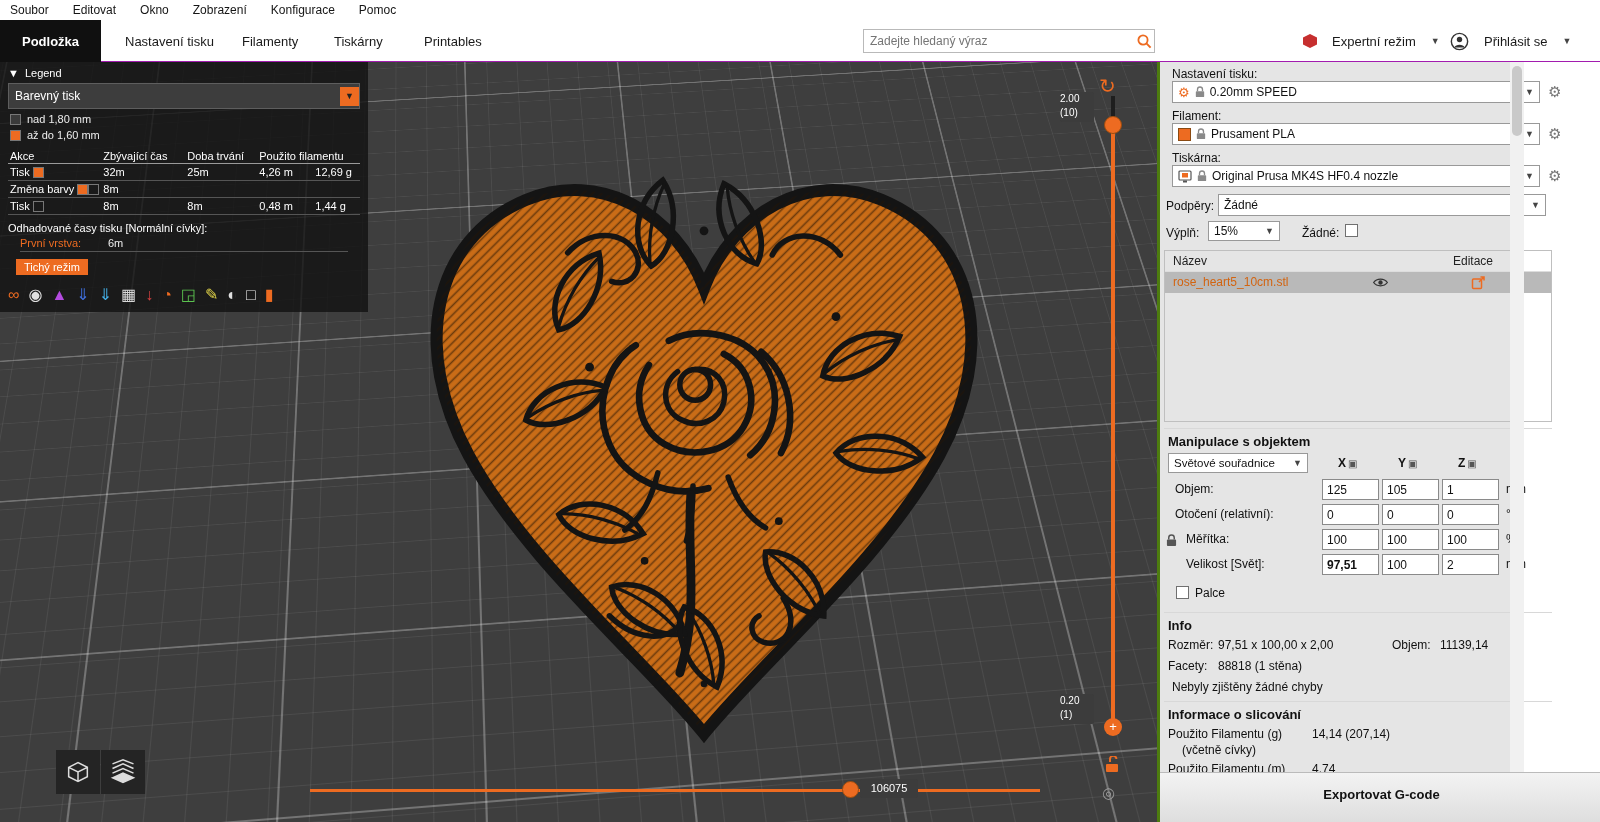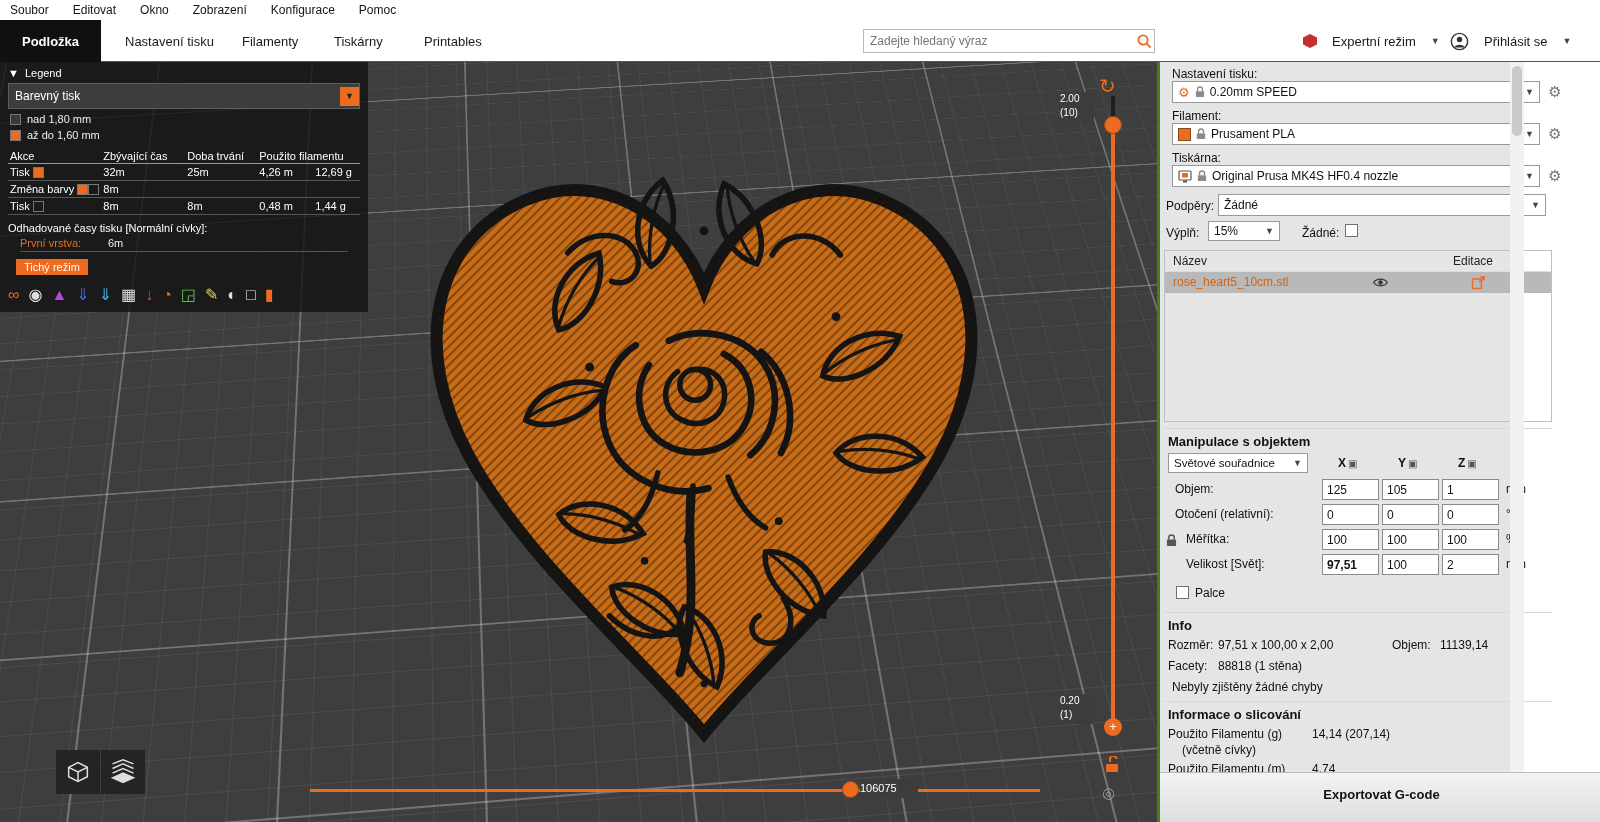--- a/index.html
+++ b/index.html
@@ -56,21 +56,21 @@
 .vlabel{position:absolute;width:34px;height:30px;background:#3c3c3c;border-radius:2px;color:#fff;font-size:10px;text-align:left;line-height:14px;z-index:6}
 .vline-dark{position:absolute;left:1111px;top:34px;width:4px;height:26px;background:#1e1e1e;z-index:5}
 .vline-orange{position:absolute;left:1111px;top:62px;width:4px;height:600px;background:#ED6B21;z-index:5}
 .vhandle{position:absolute;left:1104px;top:54px;width:18px;height:18px;background:#ED6B21;border:1px solid #9c4d10;border-radius:50%;z-index:7}
 .vplus{position:absolute;left:1104px;top:656px;width:18px;height:18px;background:#ED6B21;border-radius:50%;color:#fff;font-size:13px;text-align:center;line-height:17px;z-index:7}
 .rot-icon{position:absolute;left:1099px;top:12px;color:#ED6B21;font-size:20px;z-index:6}
 .vlock{position:absolute;left:1104px;top:694px;z-index:6}
 .vopt{position:absolute;left:1102px;top:722px;color:#9a9a9a;font-size:15px;z-index:6}
 .hline{position:absolute;left:310px;top:727px;width:730px;height:3px;background:#ED6B21;z-index:5}
 .hhandle{position:absolute;left:842px;top:719px;width:17px;height:17px;background:#ED6B21;border:1px solid #9c4d10;border-radius:50%;z-index:7}
-.hlabel{position:absolute;left:860px;top:717px;width:58px;height:19px;background:#3c3c3c;border-radius:2px;color:#fff;font-size:11px;line-height:19px;z-index:8}
+.hlabel{position:absolute;left:860px;top:717px;width:58px;height:19px;background:#3c3c3c;border-radius:2px;color:#fff;font-size:11px;text-align:center;line-height:19px;z-index:8}
 .viewbtn{position:absolute;top:688px;width:44px;height:44px;background:#242424;display:flex;align-items:center;justify-content:center;z-index:6}
 
 
 .sidebar{position:absolute;left:1157px;top:62px;width:367px;height:760px;background:#e5e5e5;border-left:3px solid #4d7c0f;font-size:12px;color:#111}
 .slabel{position:absolute;white-space:nowrap}
 .combo{position:absolute;height:22px;border:1px solid #999;background:#fff;display:flex;align-items:center;gap:5px;padding:0 5px;font-size:12px;color:#111}
 .combo .txt{flex:1;white-space:nowrap;overflow:hidden}
 .combo .caret{margin-left:auto}
 .gearbtn{position:absolute;font-size:15px;color:#777;line-height:16px;cursor:pointer}
 .fsw{width:13px;height:13px;background:#ED6B21;border:1px solid #8a4a12}

